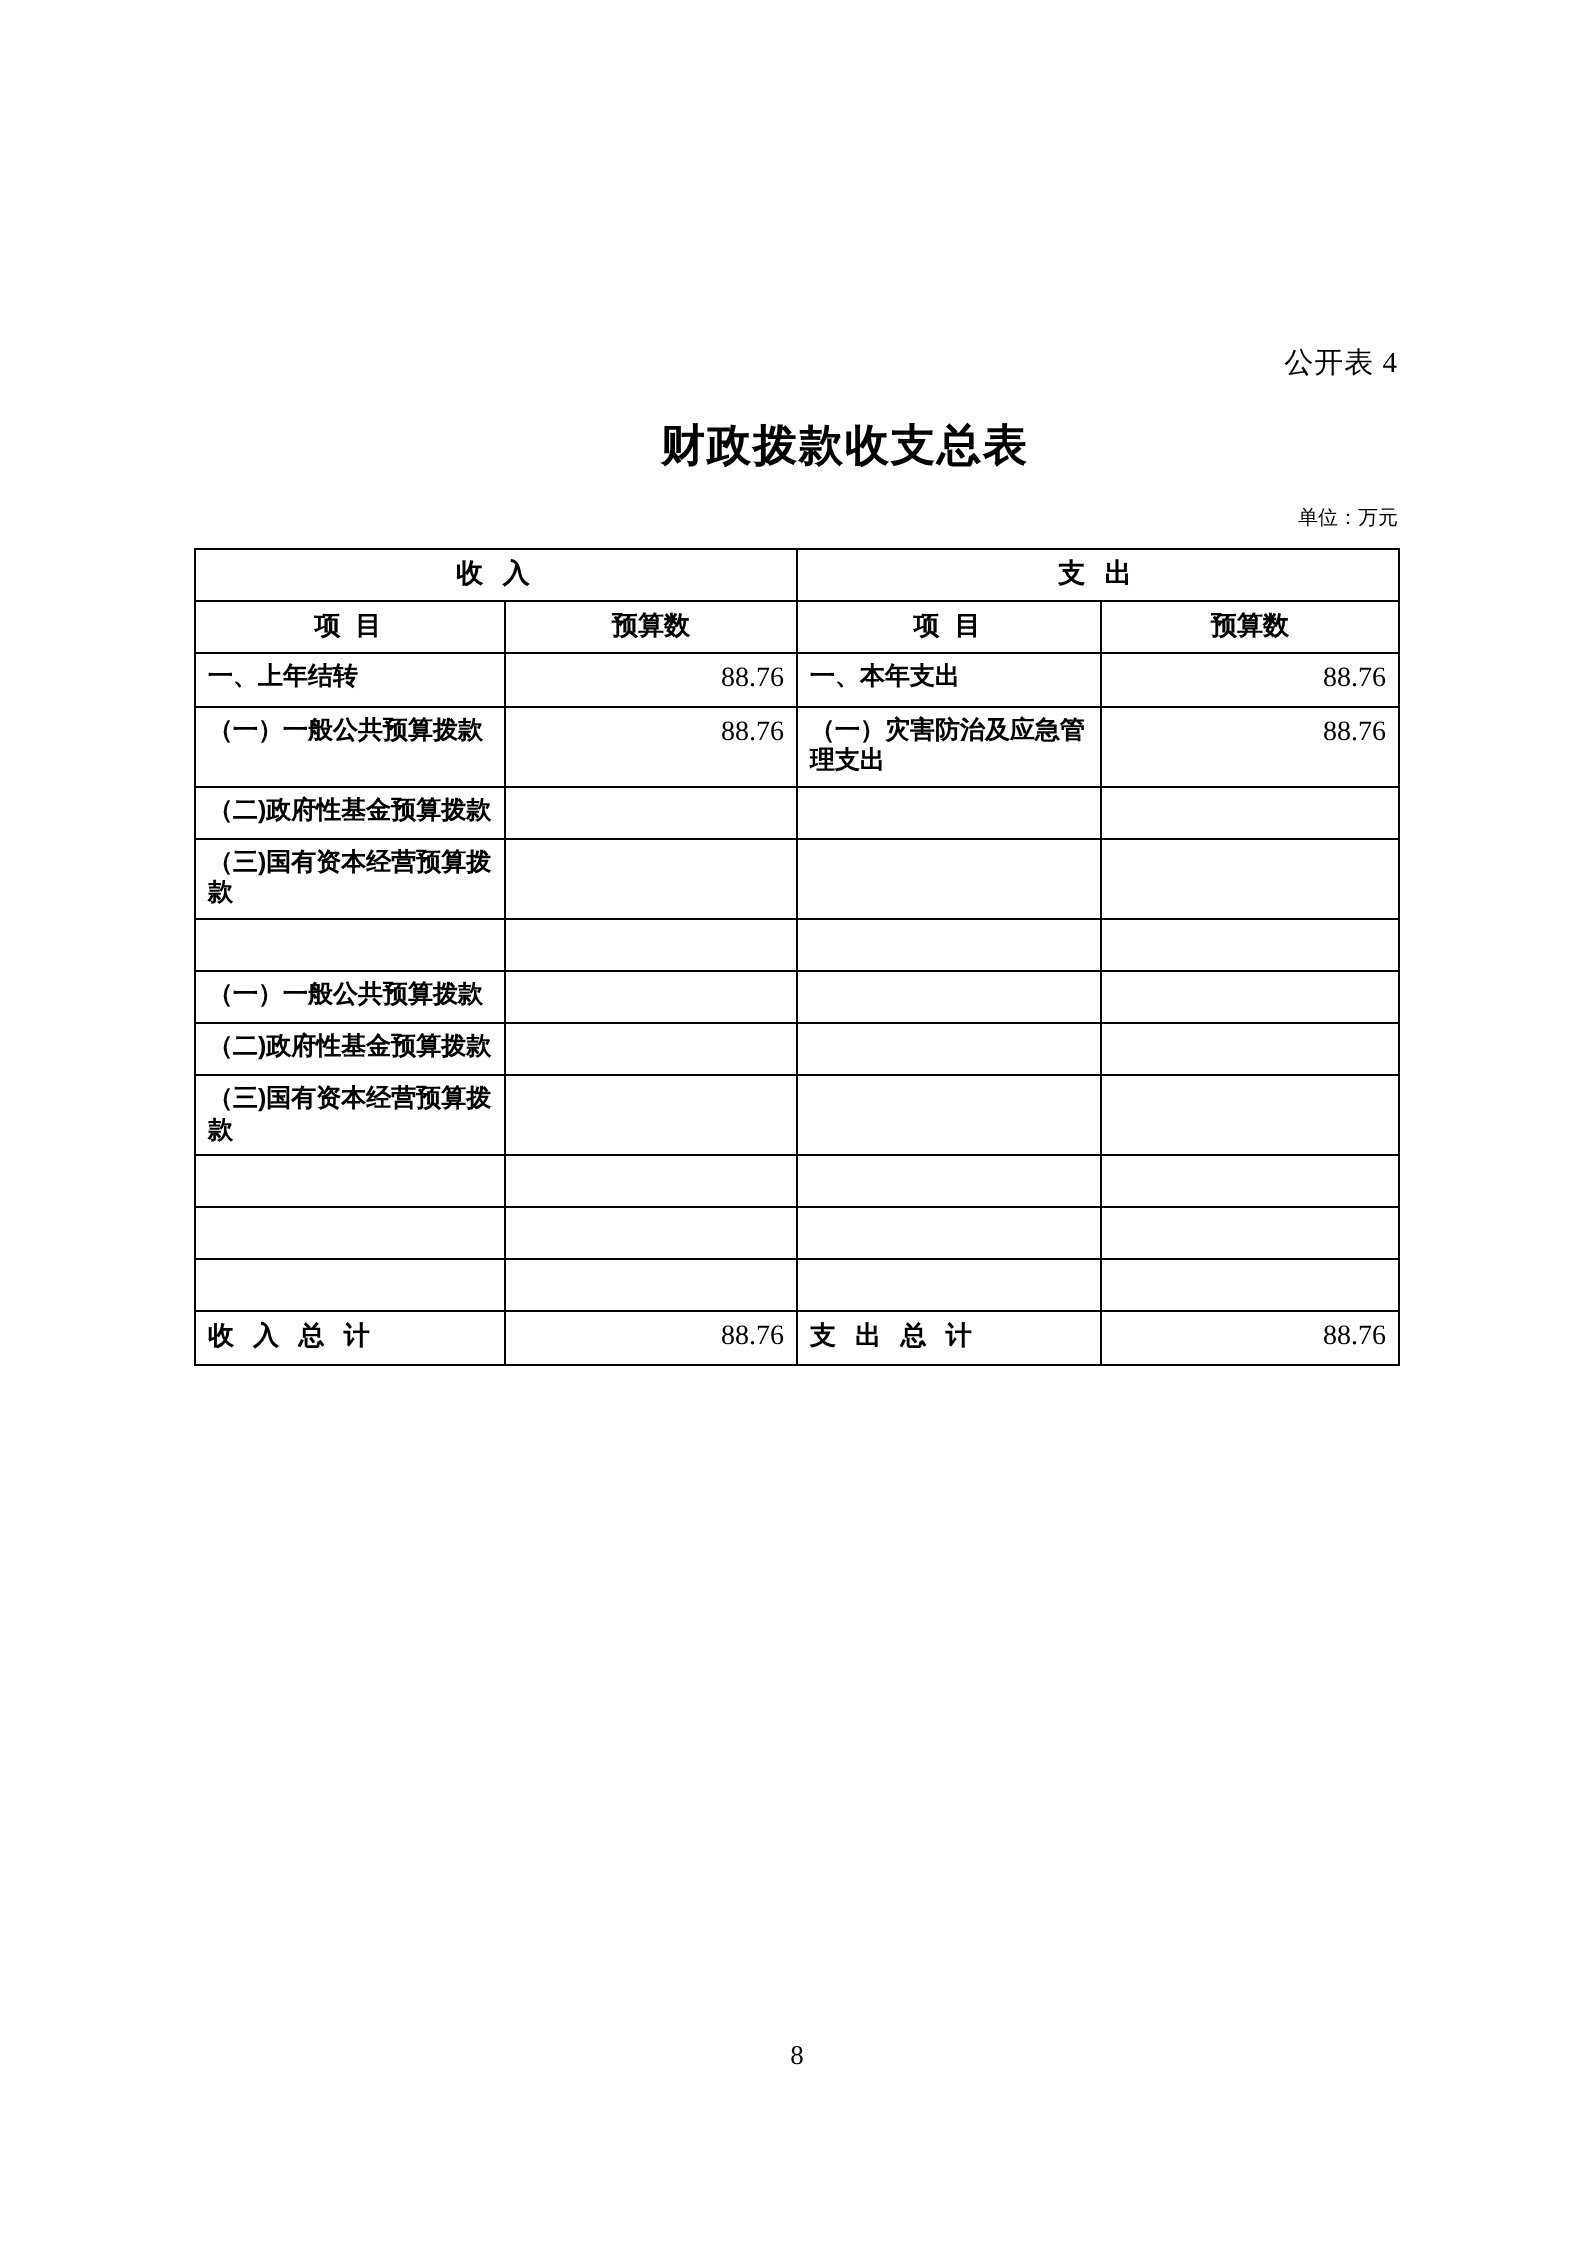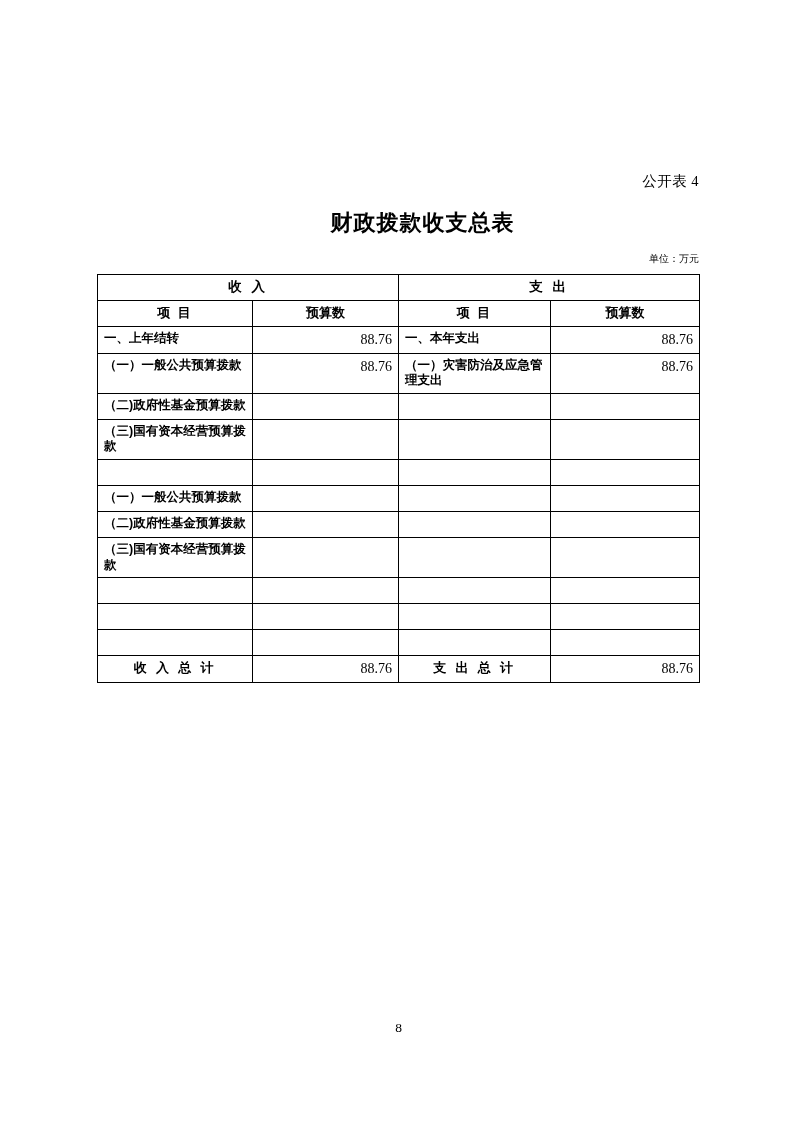--- a/index.html
+++ b/index.html
@@ -96,23 +96,22 @@
     vertical-align: middle;
   }
   .num {
     text-align: right;
     font-family: "Liberation Serif", "DejaVu Serif", serif;
     font-size: 14px;
     vertical-align: bottom;
     padding-right: 8px;
   }
   .total {
-    text-align: center;
-    font-weight: bold;
-    font-family: Liberation Serif, serif;
+    font-weight: bold;
+    font-family: Liberation Sans, sans-serif;
     font-size: 13px;
     letter-spacing: 3px;
     vertical-align: middle;
   }
   .h-tall { height: 38px; }
   .h-xtall { height: 46px; }
   .h-reg { height: 35px; }
   .page-number {
     position: absolute;
     left: 0;

